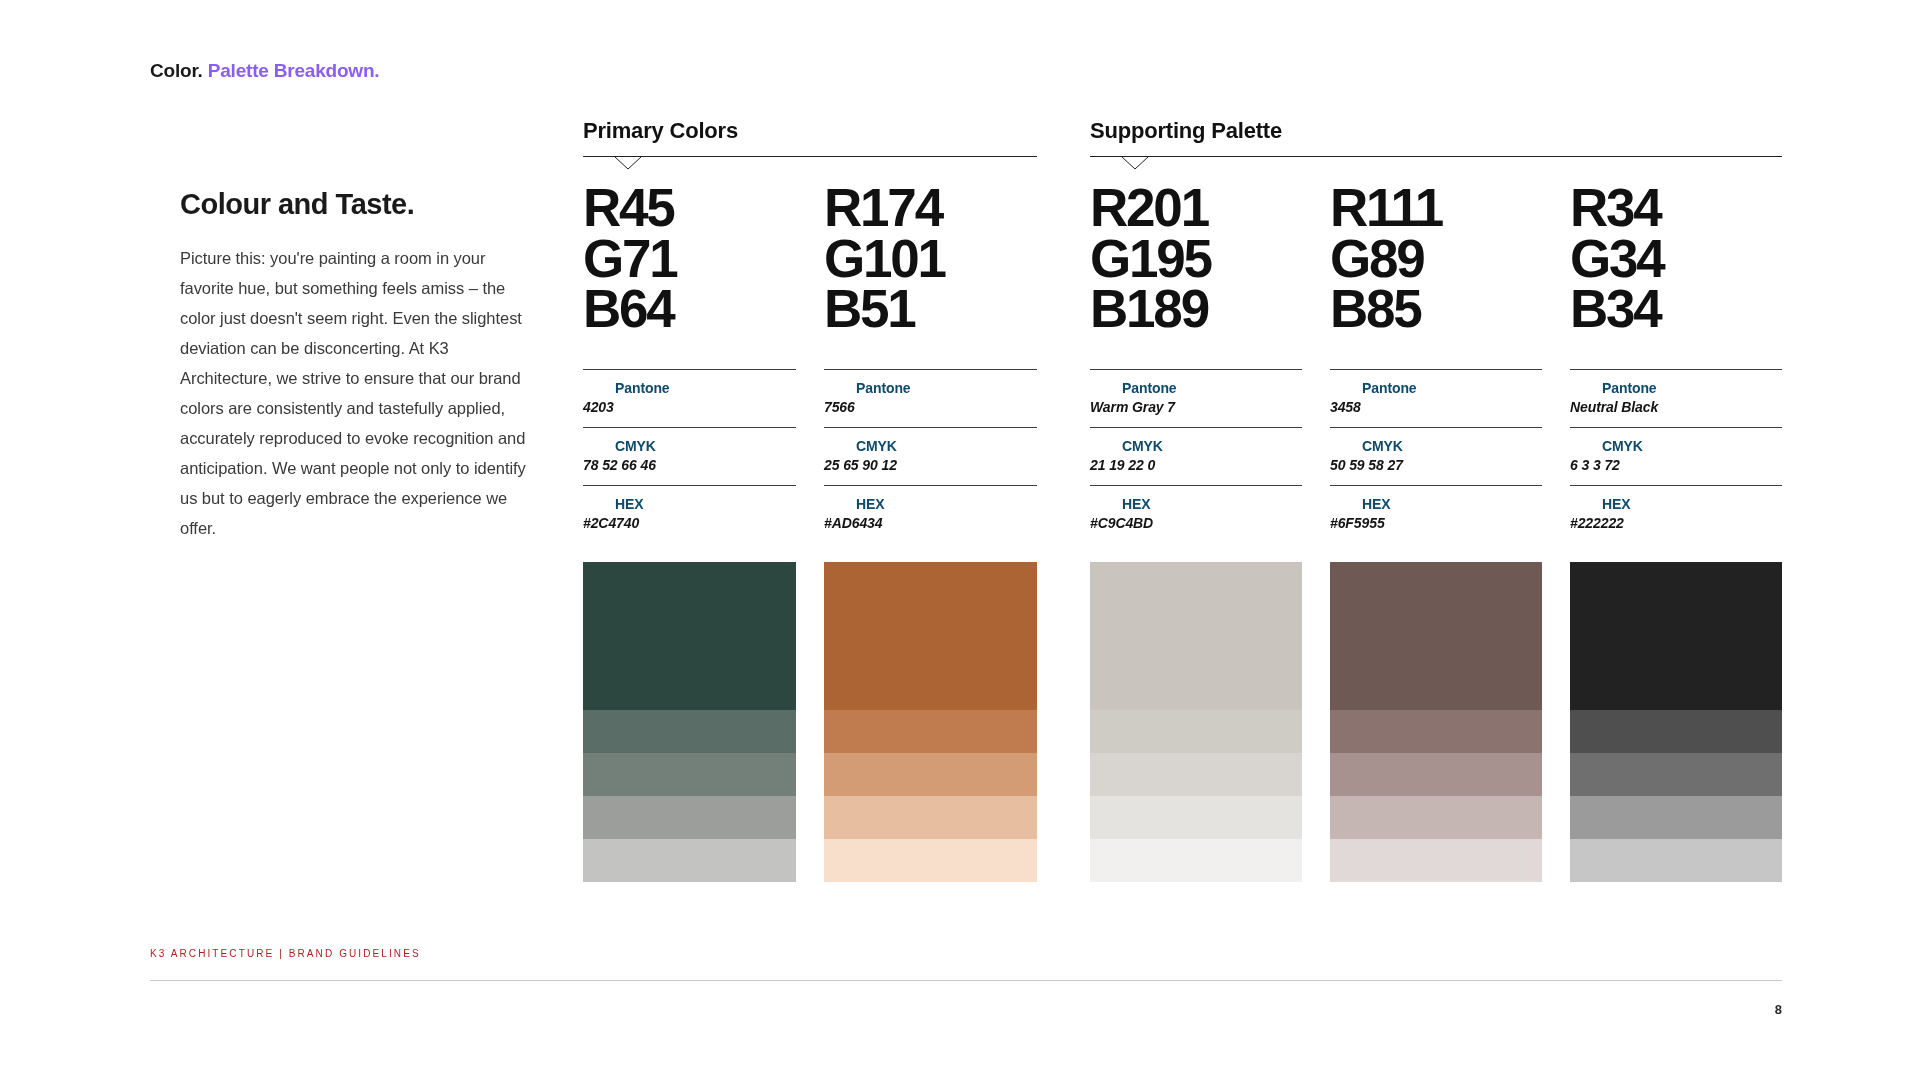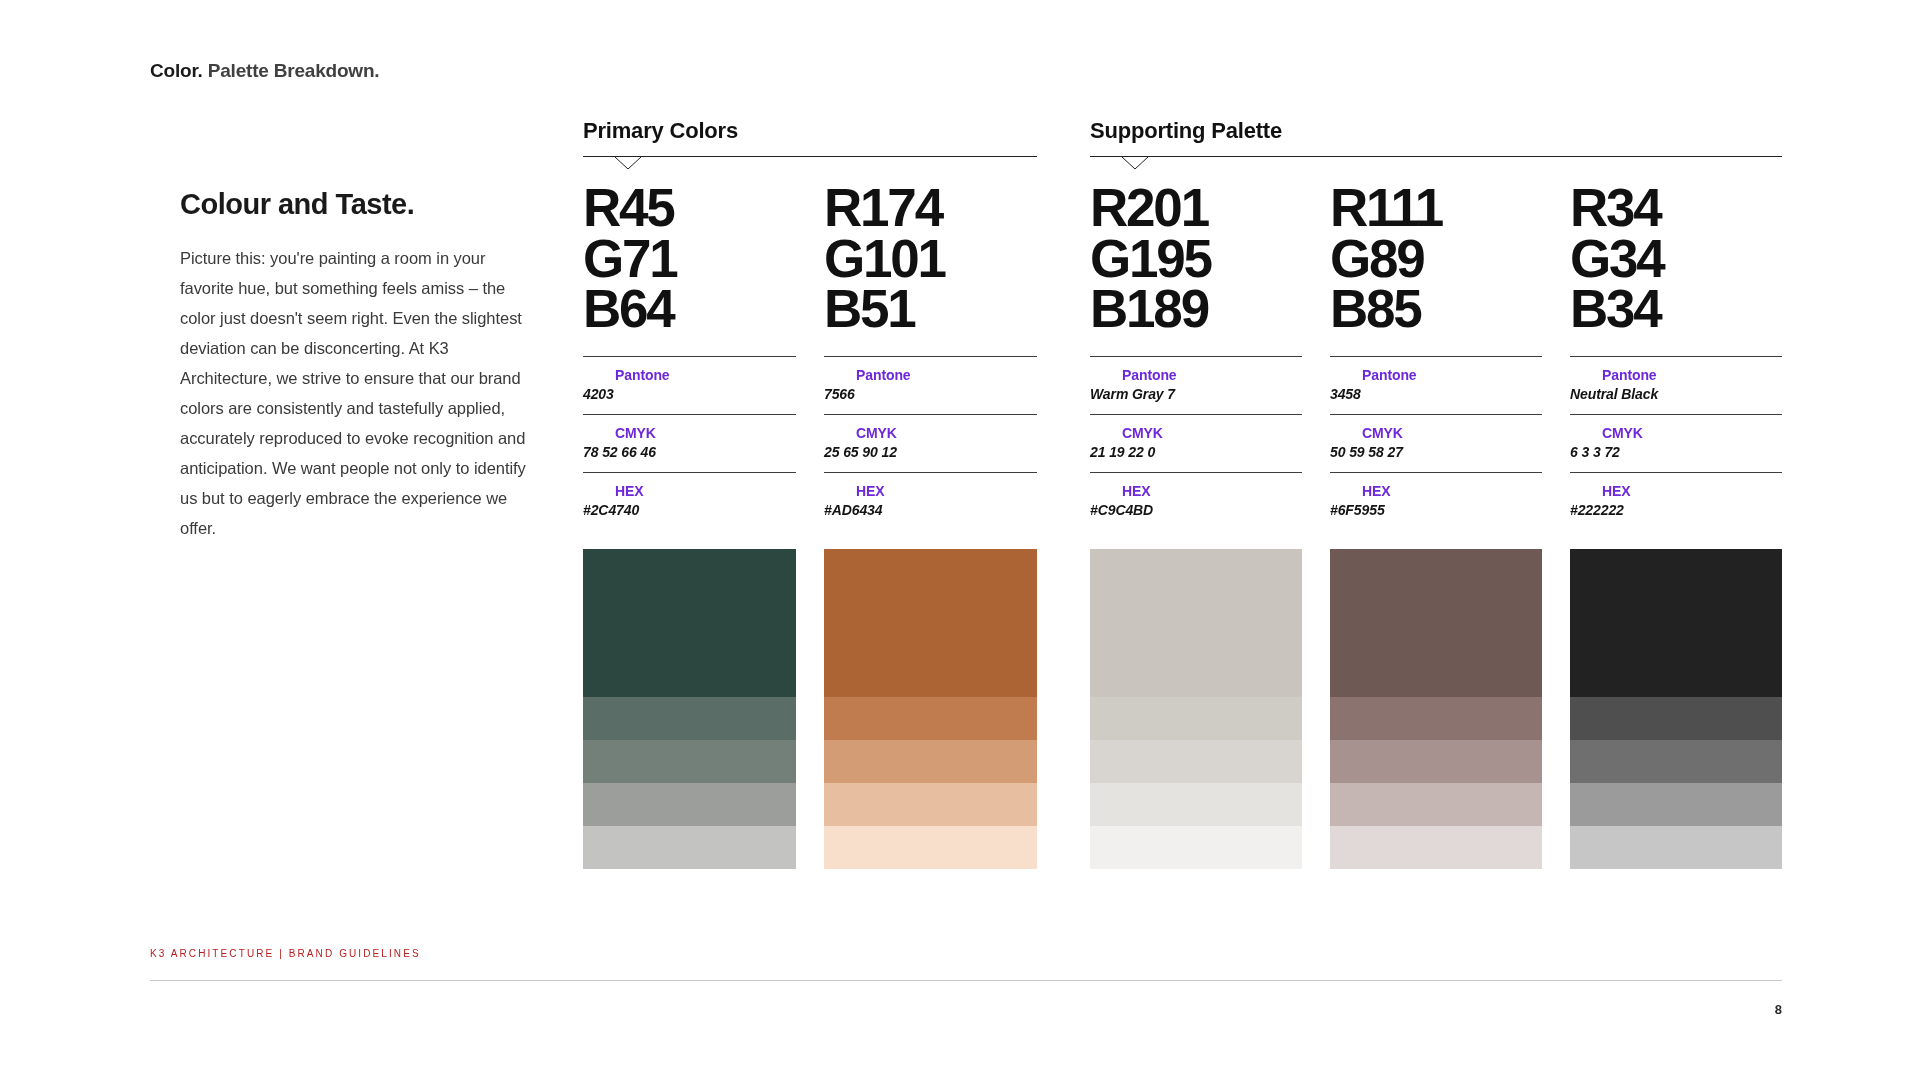--- a/index.html
+++ b/index.html
@@ -23,21 +23,21 @@
   
   .eyebrow {
     position: absolute;
     left: 150px;
     top: 60px;
     font-size: 19px;
     letter-spacing: -0.2px;
     white-space: nowrap;
   }
   .eyebrow .strong { font-weight: 700; color: #1a1a1a; }
-  .eyebrow .muted  { font-weight: 700; color: #404040; }
+  .eyebrow .muted  { font-weight: 700; color: #8b5cf6; }
 
   
   .left-col {
     position: absolute;
     left: 150px;
     top: 188px;
     width: 348px;
     margin-left: 30px;
   }
   .left-title {
@@ -91,33 +91,33 @@
     margin-top: 26px;
   }
   .card { width: 213px; }
 
   .rgb-block {
     font-size: 53px;
     font-weight: 800;
     line-height: 0.955;
     color: #111111;
     letter-spacing: -2.2px;
-    margin-bottom: 21px;
+    margin-bottom: 34px;
   }
   .rgb-block span { display: block; }
 
   .spec-row {
     border-top: 1px solid #3d3d3d;
     padding-top: 9px;
     padding-bottom: 10px;
   }
   .spec-label {
     font-size: 14px;
     font-weight: 700;
-    color: #6d28d9;
+    color: #0c4a6e;
     letter-spacing: -0.1px;
     line-height: 19px;
     padding-left: 32px;
   }
   .spec-value {
     font-size: 14px;
     font-weight: 700;
     color: #141414;
     letter-spacing: -0.1px;
     line-height: 19px;

